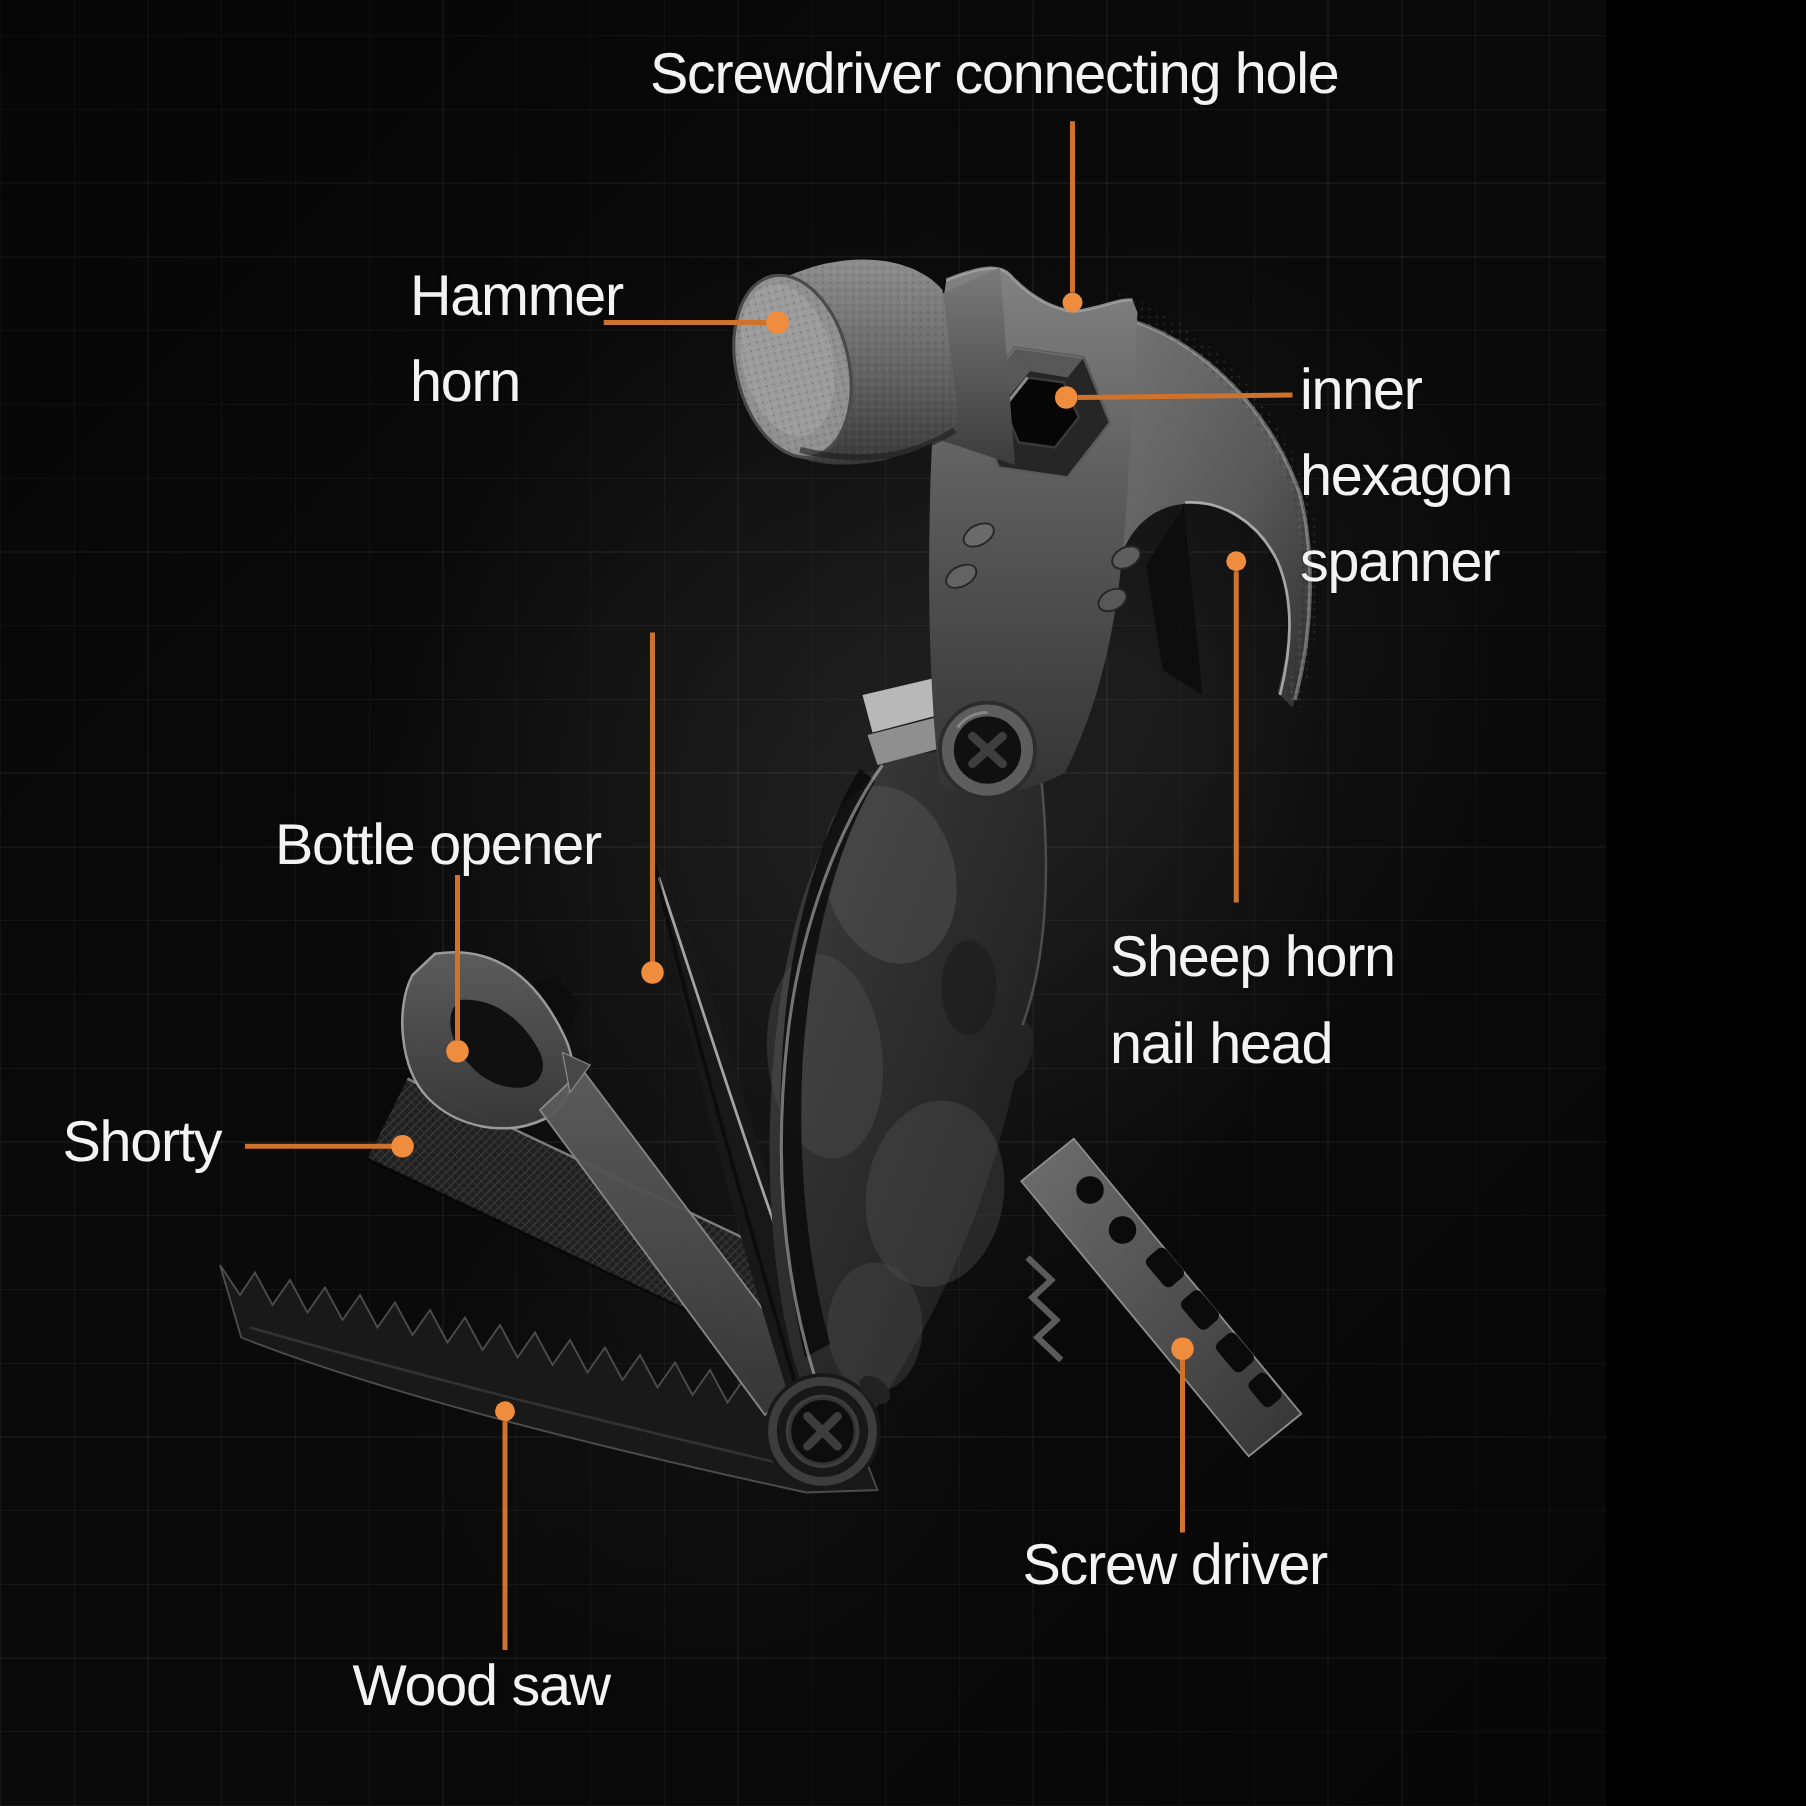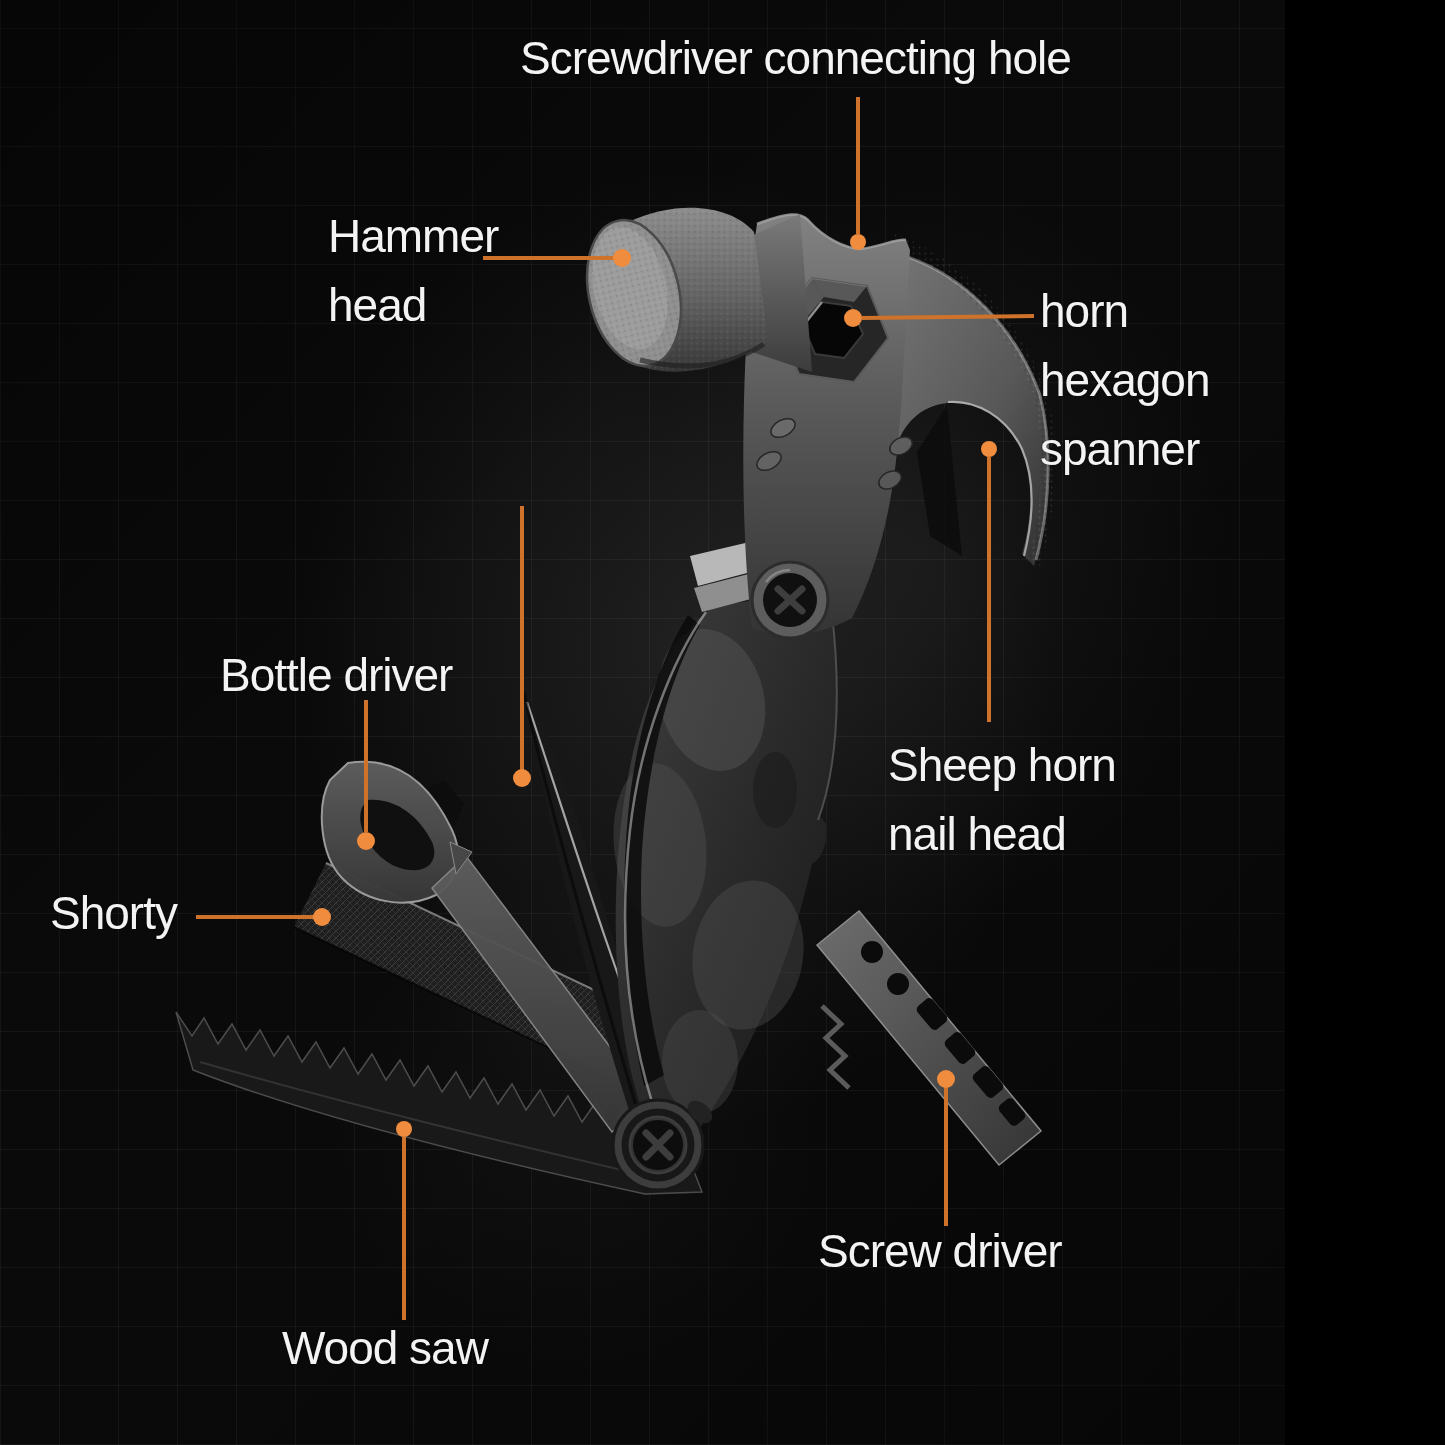--- a/index.html
+++ b/index.html
@@ -235,22 +235,22 @@
       </g>
       <g>
         <line x1="404" y1="1320" x2="404" y2="1137"></line>
           <circle cx="404" cy="1129" r="8" fill="#ef8c3e" stroke="none"></circle>
       </g>
     </g>
   </svg>
 
   <div class="label" style="left:520px;top:24px;">Screwdriver connecting hole</div>
   <div class="label" style="left:328px;top:202px;">Hammer
-head</div>
-  <div class="label" style="left:1040px;top:277px;">horn hexagon
+horn</div>
+  <div class="label" style="left:1040px;top:277px;">inner hexagon
 spanner</div>
-  <div class="label" style="left:220px;top:641px;">Bottle driver</div>
+  <div class="label" style="left:220px;top:641px;">Bottle opener</div>
   <div class="label" style="left:888px;top:731px;">Sheep horn
 nail head</div>
   <div class="label" style="left:50px;top:879px;">Shorty</div>
   <div class="label" style="left:282px;top:1314px;">Wood saw</div>
   <div class="label" style="left:818px;top:1217px;">Screw driver</div>
 </div>
 
 </body></html>

